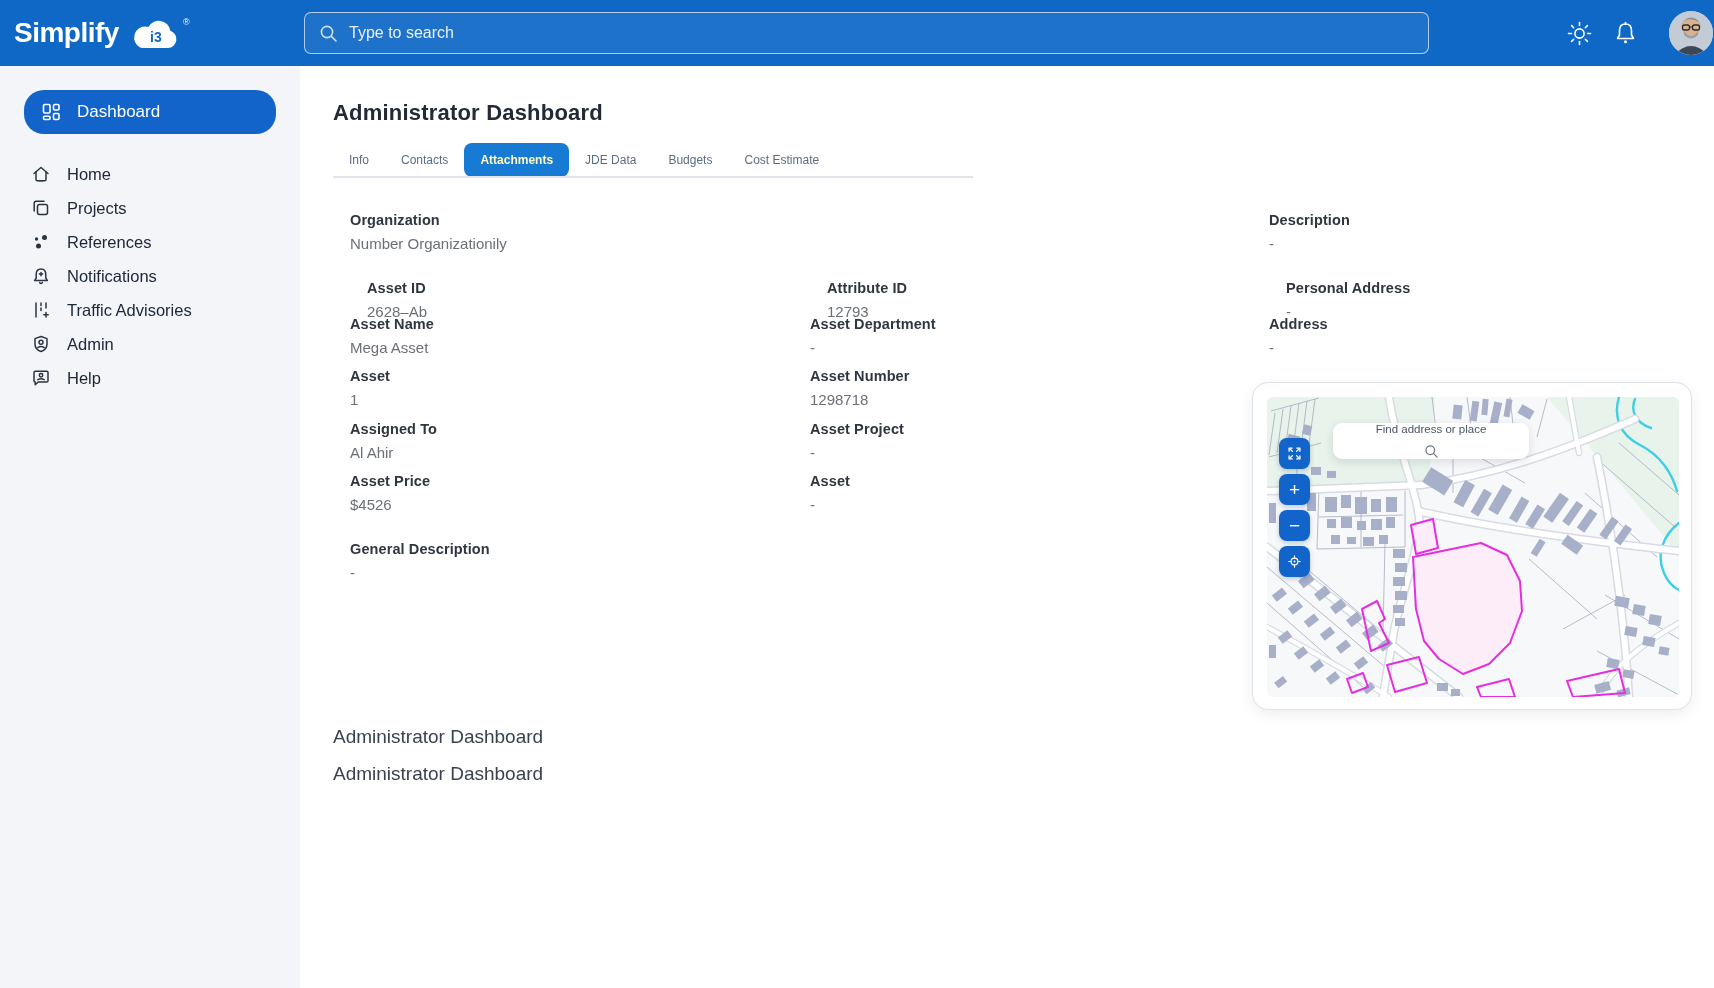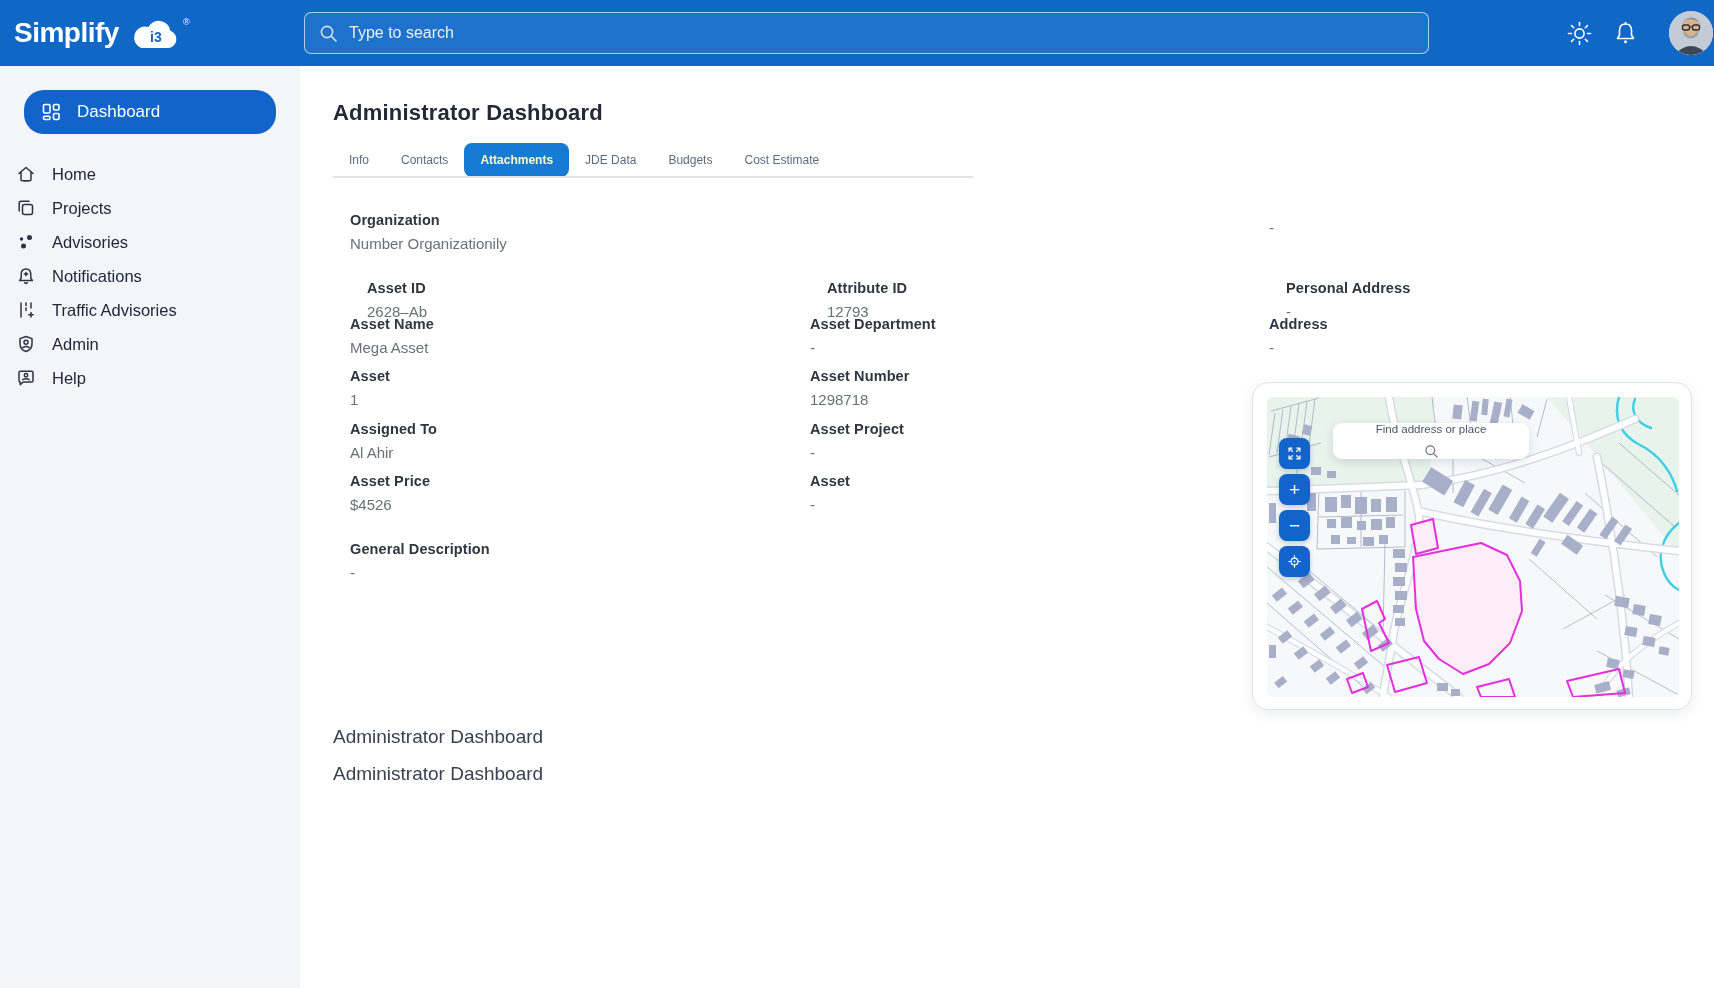--- a/index.html
+++ b/index.html
@@ -27,21 +27,21 @@
   .hbtn{width:30px;height:30px;display:flex;align-items:center;justify-content:center;cursor:pointer;}
   .hbtn.sun{position:absolute;right:120px;}
   .hbtn.bell{position:absolute;right:74px;}
   .avatar{position:absolute;right:1px;top:11px;width:44px;height:44px;border-radius:50%;overflow:hidden;cursor:pointer;background:#C9D2DC;}
 
   
   .sidebar{position:absolute;left:0;top:66px;width:300px;height:922px;background:var(--sidebar-bg);}
   .nav-active{position:absolute;left:24px;top:24px;width:252px;height:44px;border-radius:20px;background:var(--button-blue);
     color:#fff;display:flex;align-items:center;gap:15px;padding:0 16px;font-size:17px;font-weight:500;cursor:pointer;}
   .navlist{position:absolute;left:0;top:91px;width:300px;}
-  .navitem{height:34px;display:flex;align-items:center;gap:15px;padding-left:15px;color:#20293A;font-size:16.5px;cursor:pointer;}
+  .navitem{height:34px;display:flex;align-items:center;gap:15px;padding-left:30px;color:#20293A;font-size:16.5px;cursor:pointer;}
   .navitem svg{flex:0 0 auto;}
 
   
   .page-title{position:absolute;left:333px;top:100px;font-size:22px;font-weight:700;color:var(--text-dark);letter-spacing:.2px;}
   .tabs{position:absolute;left:333px;top:143px;display:flex;align-items:center;height:34px;}
   .tab{padding:0 16px;height:34px;display:flex;align-items:center;font-size:12px;color:var(--tab-inactive);font-weight:500;cursor:pointer;border-radius:8px;}
   .tab.active{background:var(--tab-blue);color:#fef9c3;font-weight:700;}
   .tab-underline{position:absolute;left:333px;top:176px;width:640px;height:1.5px;background:#E2E4E9;}
 
   .field{position:absolute;width:430px;}
@@ -169,21 +169,21 @@
           </g>
         </svg>
         <span>Projects</span>
       </div>
       <div class="navitem">
         <svg width="22" height="22" viewBox="0 0 22 22">
           <circle cx="6.5" cy="8" r="1.7" fill="#2B3442"></circle>
           <circle cx="14.5" cy="6.5" r="2.5" fill="#2B3442"></circle>
           <circle cx="8.5" cy="15" r="2.5" fill="#2B3442"></circle>
         </svg>
-        <span>Advisories</span>
+        <span>References</span>
       </div>
       <div class="navitem">
         <svg width="22" height="22" viewBox="0 0 22 22">
           <g fill="none" stroke="#2B3442" stroke-width="1.5" stroke-linecap="round" stroke-linejoin="round">
             <path d="M11,4 C7.6,4 6.2,6.4 6.2,9.4 V13 L4.6,15.6 H17.4 L15.8,13 V9.4 C15.8,6.4 14.4,4 11,4 Z"></path>
             <path d="M11,7.4 v3.4 M9.3,9.1 h3.4"></path>
             <path d="M9.6,17.6 a1.5,1.5 0 0 0 2.8,0"></path>
           </g>
         </svg>
         <span>Notifications</span>
@@ -279,20 +279,21 @@
     <div class="field c2 r4">
       <div class="lbl">Asset Project</div>
       <div class="val">-</div>
     </div>
     <div class="field c2 r5">
       <div class="lbl">Asset</div>
       <div class="val">-</div>
     </div>
 
     <div class="field c3 r0">
+      <div class="lbl">Description</div>
       <div class="val">-</div>
     </div>
     <div class="field c3 r1">
       <div class="lbl">Personal Address</div>
       <div class="val">-</div>
     </div>
     <div class="field c3 r2">
       <div class="lbl">Address</div>
       <div class="val">-</div>
     </div>

